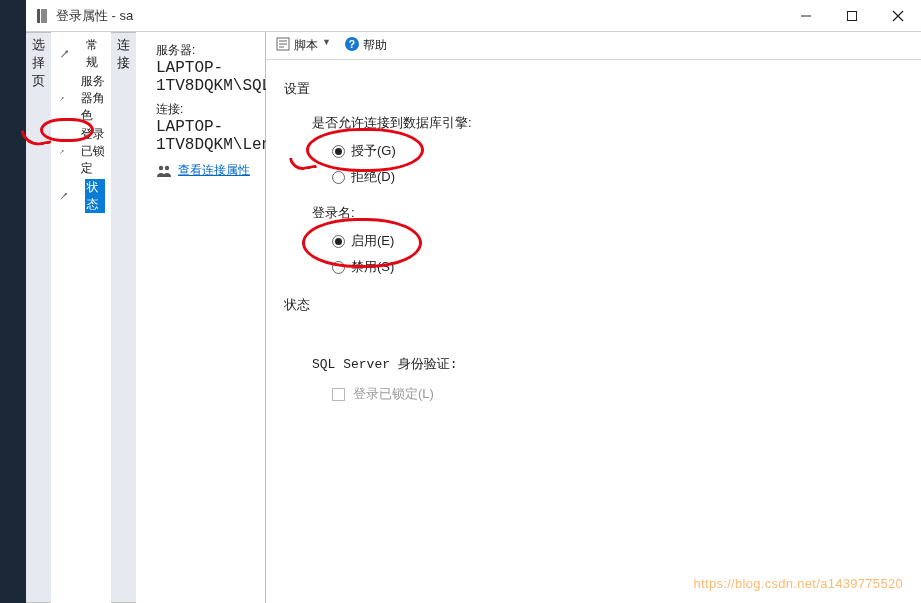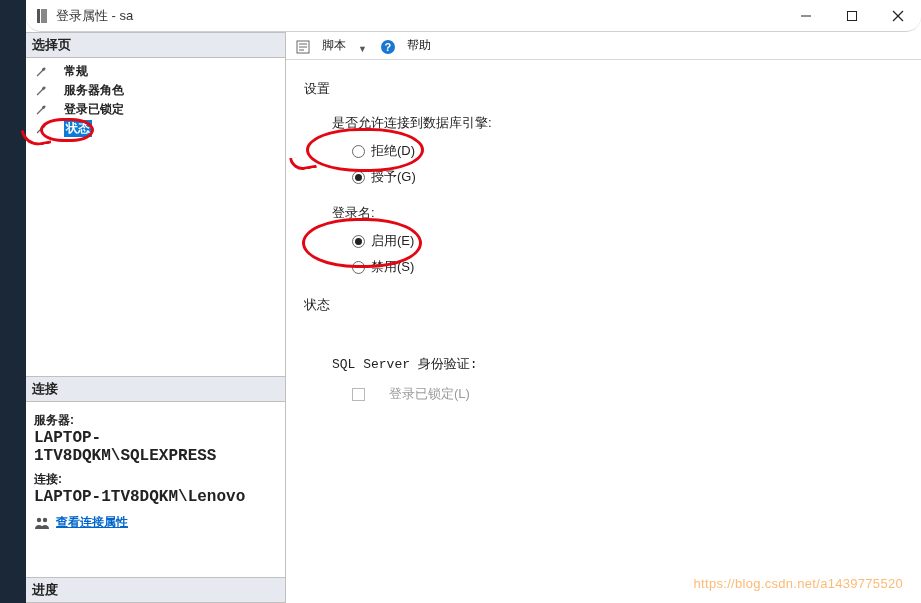--- a/index.html
+++ b/index.html
@@ -21,43 +21,41 @@
       display: flex;
       flex-direction: column;
     }
     .titlebar {
       height: 32px;
       background: #fff;
       display: flex;
       align-items: center;
       padding-left: 8px;
       border-bottom: 1px solid #d0d0d0;
-      border-radius: 15px;
     }
     .titlebar-icon {
       width: 16px; height: 16px;
       margin-right: 6px;
       display:inline-flex;align-items:center;justify-content:center;
     }
     .titlebar-title { color: #333; font-size: 13px; }
     .window-controls { margin-left: auto; display: flex; }
     .wc-btn {
       width: 46px; height: 32px;
       display: flex; align-items: center; justify-content: center;
       color: #222; font-size: 14px;
     }
     .wc-btn svg { width: 12px; height: 12px; }
     .content { flex: 1; display: flex; overflow:hidden;}
     .sidebar {
-      width: 260px;
+      width: 240px;
       border-right: 1px solid #c0c0c0;
       display: flex;
-      flex-direction: column;
+      flex-direction: row;
       background: #fff;
-      font-weight: bold;
     }
     .panel-header {
       background: #e6e9ef;
       border-bottom: 1px solid #c0c0c0;
       border-top: 1px solid #c0c0c0;
       padding: 3px 6px;
       font-size: 13px;
       color: #222;
     }
     .nav-list { padding: 4px 4px 4px 6px; }
@@ -67,40 +65,40 @@
       gap: 16px;
       color: #222;
     }
     .nav-item.selected .nav-label{
       background: #0a7cd8;
       color: #fff;
       padding: 0 2px;
     }
     .wrench-icon { width:14px;height:14px; }
     .spacer { flex: 1; }
-    .conn-body { padding: 8px 6px 6px 8px; font-size: 12px; color:#222; }
+    .conn-body { padding: 8px 6px 6px 20px; font-size: 12px; color:#222; }
     .conn-body .label { margin-top:2px; }
     .conn-body .value { font-family: "Consolas","Courier New",monospace; font-size:16px; margin-bottom:6px;}
     .conn-link-row { display:flex; align-items:center; gap:6px; margin-top:8px;}
     .conn-link { color:#0066cc; text-decoration: underline; }
     .people-icon{width:16px;height:14px;}
     .main {
       flex: 1;
       display:flex;
       flex-direction: column;
       background:#fff;
     }
     .toolbar {
       height: 28px;
       border-bottom: 1px solid #d7d7d7;
       display:flex; align-items:center;
       padding: 0 6px;
       gap: 6px;
     }
-    .tb-btn { display:flex;align-items:flex-end; gap:12px; color:#222; padding:2px 4px;}
+    .tb-btn { display:flex;align-items:flex-start; gap:4px; color:#222; padding:2px 4px;}
     .chev { font-size:9px; color:#555;}
     .help-icon{
       width:14px;height:14px;border-radius:50%;
       background:#1877d0;color:#fff;
       display:inline-flex;align-items:center;justify-content:center;
       font-weight:bold;font-size:11px;
     }
     .main-body { padding: 20px 18px; color:#222; font-size:13px;}
     .section-title { margin-bottom: 16px; }
     .group-label { margin-left: 28px; margin-bottom:10px;}
@@ -114,21 +112,21 @@
       width:13px;height:13px;border:1px solid #666;border-radius:50%;
       display:inline-flex;align-items:center;justify-content:center;
       background:#fff;
     }
     .radio.checked::after{
       content:"";width:7px;height:7px;border-radius:50%;background:#222;
     }
     .status-title{ margin-top:20px; margin-bottom:16px;}
     .auth-label{ margin-left:28px; margin-bottom:12px; font-family:"SimSun","Courier New",monospace;margin-top:41px;}
     .checkbox-row{
-      margin-left:48px; display:flex;align-items:center;gap:24px;
+      margin-left:48px; display:flex;align-items:center;gap:8px;
       color:#9a9a9a;
     }
     .checkbox{
       width:13px;height:13px;border:1px solid #b8b8b8;background:#fff;
     }
     .watermark{
       position:absolute; right:18px; bottom:12px;
       color:#fdba74; font-size:13px; letter-spacing:0.3px;
       pointer-events:none;
     }
@@ -251,26 +249,26 @@
           <span class="help-icon">?</span>
           <span>帮助</span>
         </div>
       </div>
 
       <div class="main-body">
         <div class="section-title">设置</div>
 
         <div class="group-label">是否允许连接到数据库引擎:</div>
         <div class="radio-row">
+          <span class="radio checked"></span>
+          <span>授予(G)</span>
+        </div>
+        <div class="radio-row">
           <span class="radio"></span>
           <span>拒绝(D)</span>
-        </div>
-        <div class="radio-row">
-          <span class="radio checked"></span>
-          <span>授予(G)</span>
         </div>
 
         <div class="group-label" style="margin-top:18px">登录名:</div>
         <div class="radio-row">
           <span class="radio checked"></span>
           <span>启用(E)</span>
         </div>
         <div class="radio-row">
           <span class="radio"></span>
           <span>禁用(S)</span>

